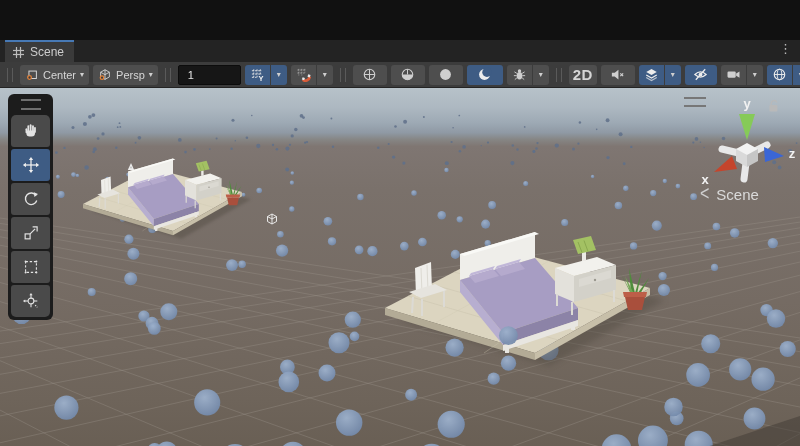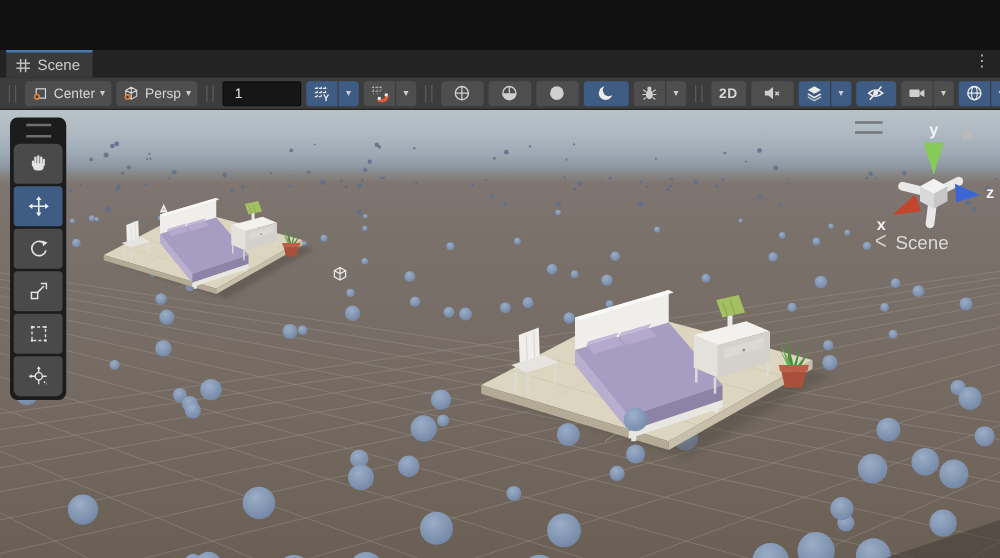--- a/index.html
+++ b/index.html
@@ -19,21 +19,21 @@
   .handle{width:4px;height:14px;border-left:1px solid #5a5a5a;border-right:1px solid #5a5a5a;margin:0 3px;flex:none;}
   .tbtn{height:20px;background:#4e4e4e;border-radius:3px;display:flex;align-items:center;
         justify-content:center;gap:4px;padding:0 5px;color:#d6d6d6;font-size:11px;flex:none;box-sizing:border-box;}
   .tbtn.blue{background:#3e5c84;}
   .split{display:flex;gap:1px;flex:none;}
   .split .tbtn{border-radius:3px 0 0 3px;}
   .split .arrow{border-radius:0 3px 3px 0;width:16px;padding:0;}
   .arrow-glyph{font-size:8px;color:#cfcfcf;line-height:1;}
   .snap-input{width:52px;height:18px;background:#161616;border:1px solid #0c0c0c;border-radius:2px;
               color:#e6e6e6;font-size:11px;padding:0 0 0 9px;font-family:inherit;flex:none;}
-  .lbl2d{font-weight:bold;font-size:11px;letter-spacing:.5px;}
+  .lbl2d{font-weight:bold;font-size:15px;letter-spacing:.5px;}
   
   .viewport{position:absolute;left:0;top:48px;width:800px;height:389px;overflow:hidden;
     background:linear-gradient(180deg,
       #b7c2c9 0%, #adb8c1 5%, #9da9b4 9%, #8f99a4 11.5%, #868685 13.2%,
       #7f7672 15%, #7a716b 26%, #756b63 55%, #6e645a 80%, #665c51 100%);}
   #vp-svg{position:absolute;left:0;top:0;}
   
   .tools{position:absolute;left:8px;top:6px;width:45px;background:#1c1c1c;border-radius:6px;
          display:flex;flex-direction:column;align-items:center;padding:4px 0 3px;gap:2px;}
   .grip{width:20px;height:7px;border-top:2px solid #6f6f6f;border-bottom:2px solid #6f6f6f;margin:1px 0 3px;}

